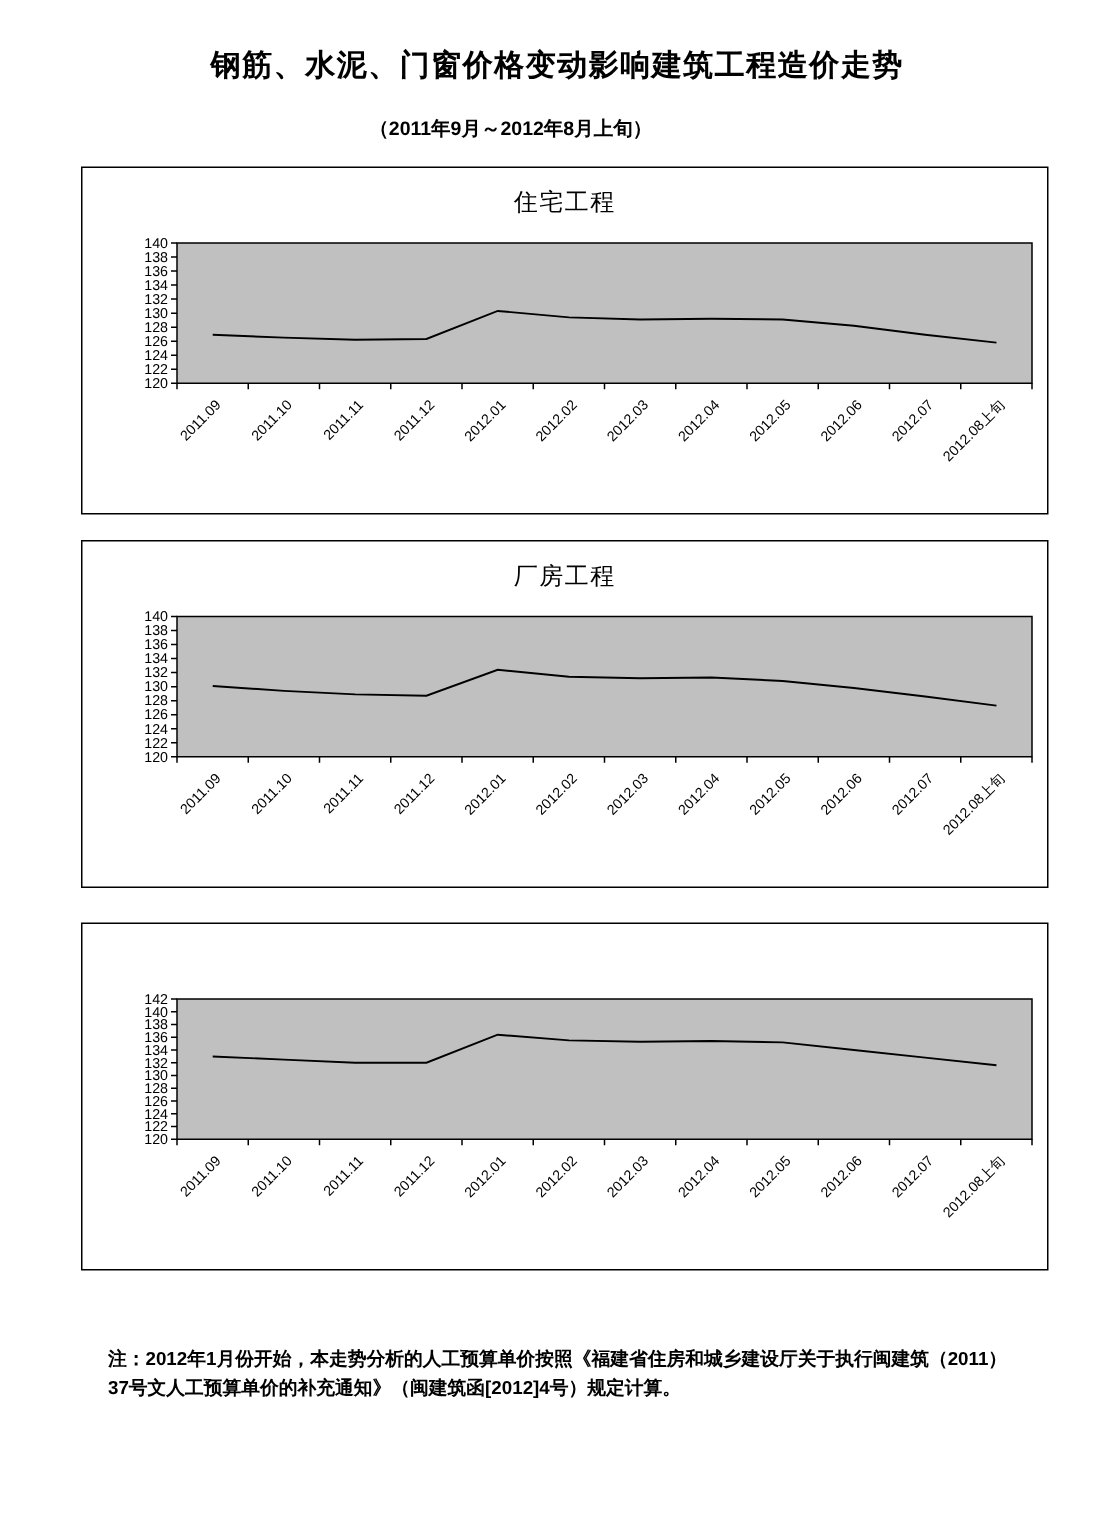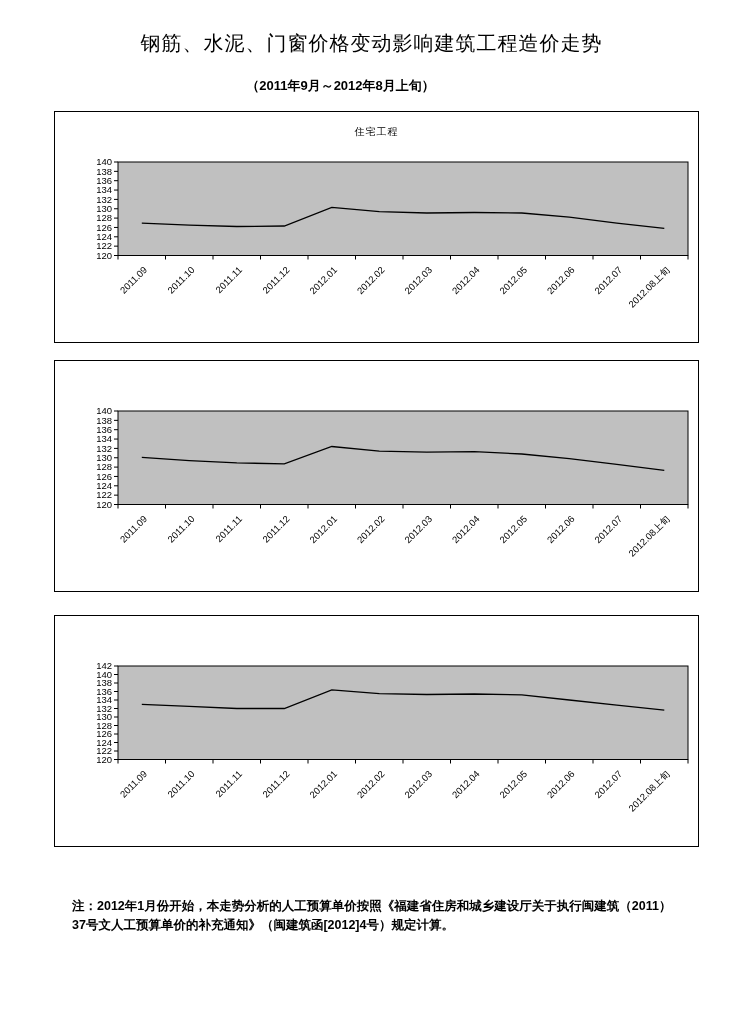--- a/index.html
+++ b/index.html
@@ -2,36 +2,36 @@
 <html><head>
 <meta charset="utf-8">
 <style>
   html,body{margin:0;padding:0;background:#ffffff;}
   body{
     width:743px;height:1010px;position:relative;overflow:hidden;
     font-family:"Liberation Sans","DejaVu Sans",sans-serif;color:#000;
   }
   .page-title{
     position:absolute;top:30px;left:0;width:743px;text-align:center;
-    font-size:20px;font-weight:normal;letter-spacing:1px;
+    font-size:20px;font-weight:bold;letter-spacing:1px;
   }
   .page-subtitle{
     position:absolute;top:77px;left:0;width:681px;text-align:center;
     font-size:13px;font-weight:600;
   }
   .chart-box{
     position:absolute;left:54px;width:645px;height:232px;
     border:1px solid #000;background:#fff;box-sizing:border-box;
   }
   .chart-box.c1{top:111px;}
   .chart-box.c2{top:360px;}
   .chart-box.c3{top:615px;}
   .chart-title{
     position:absolute;top:13px;left:0;width:100%;text-align:center;
-    font-size:10px;font-weight:normal;letter-spacing:1px;
+    font-size:16px;font-weight:normal;letter-spacing:1px;
   }
   .chart-canvas{position:absolute;top:0;left:0;width:100%;height:100%;}
   .chart-canvas svg{display:block;}
   .footnote{
     position:absolute;left:72px;top:874px;width:610px;
     font-size:12.5px;font-weight:600;line-height:1.55;margin-top:23px;
   }
 </style>
 </head>
 <body>
@@ -143,20 +143,21 @@
         <text x="330.25" y="158.5" text-anchor="end" font-size="9.5" fill="#000000" transform="rotate(-45 330.25 158.5)">2012.02</text>
         <text x="377.75" y="158.5" text-anchor="end" font-size="9.5" fill="#000000" transform="rotate(-45 377.75 158.5)">2012.03</text>
         <text x="425.25" y="158.5" text-anchor="end" font-size="9.5" fill="#000000" transform="rotate(-45 425.25 158.5)">2012.04</text>
         <text x="472.75" y="158.5" text-anchor="end" font-size="9.5" fill="#000000" transform="rotate(-45 472.75 158.5)">2012.05</text>
         <text x="520.25" y="158.5" text-anchor="end" font-size="9.5" fill="#000000" transform="rotate(-45 520.25 158.5)">2012.06</text>
         <text x="567.75" y="158.5" text-anchor="end" font-size="9.5" fill="#000000" transform="rotate(-45 567.75 158.5)">2012.07</text>
         <text x="615.25" y="158.5" text-anchor="end" font-size="9.5" fill="#000000" transform="rotate(-45 615.25 158.5)">2012.08上旬</text>
         <polyline points="86.8,96.3 134.3,99.6 181.8,101.9 229.3,102.8 276.8,85.5 324.3,90.2 371.8,91.1 419.3,90.7 466.8,93.0 514.3,97.7 561.8,103.3 609.3,109.4" fill="none" stroke="#000000" stroke-width="1.3"></polyline>
       </svg>
     </div>
+  <div class="chart-title">厂房工程</div>
 </div>
 
 <div class="chart-box c3">
   <div class="chart-canvas">
       <svg width="643" height="230" viewBox="0 0 643 230">
         <rect x="63" y="50" width="570" height="93.5" fill="#c0c0c0" stroke="#000000" stroke-width="1"></rect>
         <line x1="59" y1="143.5" x2="63" y2="143.5" stroke="#000000" stroke-width="1"></line>
         <text x="57" y="146.7" text-anchor="end" font-size="9.5" fill="#000000">120</text>
         <line x1="59" y1="135" x2="63" y2="135" stroke="#000000" stroke-width="1"></line>
         <text x="57" y="138.2" text-anchor="end" font-size="9.5" fill="#000000">122</text>

